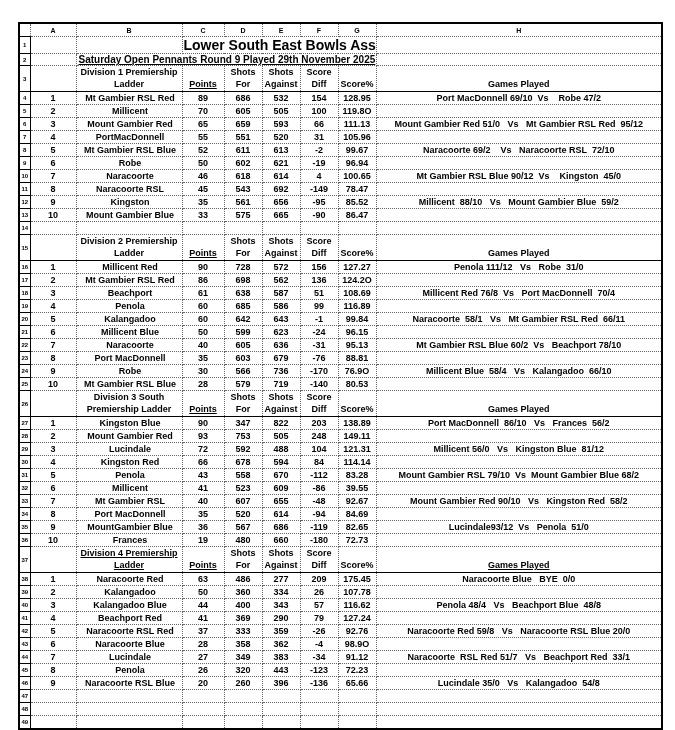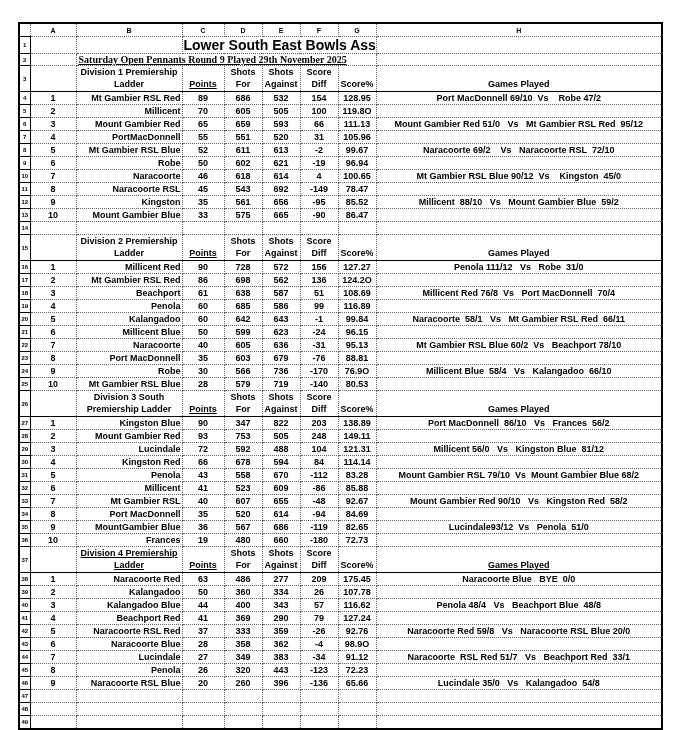--- a/index.html
+++ b/index.html
@@ -12,25 +12,25 @@
   thead th{border:1px solid #000;font-size:7px;font-weight:bold;height:12px;background:#fff;text-align:center;}
   
   th.rownum{border:1px solid #000;font-size:6px;font-weight:bold;text-align:center;background:#fff;padding:0;}
   tr.rtop{height:12px;}
   tr.rnorm{height:13px;}
   tr.rhdr{height:26px;padding-left:20px;}
   tr.rhdr td{border-bottom:1px solid #000;vertical-align:bottom;text-align:center;
     font-weight:bold;font-size:9px;line-height:12px;padding-bottom:1px;}
   td{font-size:9px;font-weight:bold;vertical-align:middle;}
   td.pos{text-align:center;}
-  td.team{text-align:right;padding-left:3px;}
+  td.team{text-align:center;padding-left:3px;}
   td.num{text-align:center;}
   td.game{text-align:center;white-space:pre;font-size:9px;margin-top:36px;}
   td.titlecell{text-align:center;font-size:14px;font-weight:bold;}
-  td.subtitlecell{text-align:left;font-size:10px;font-weight:bold;padding-left:2px;font-family:Liberation Serif, serif;}
+  td.subtitlecell{text-align:left;font-size:10px;font-weight:bold;padding-left:2px;}
   .u{text-decoration:underline;}
 </style>
 </head>
 <body>
 
 <div class="page">
   <table class="sheet">
     <colgroup>
       <col style="width:11px">
         <col style="width:46px">
@@ -425,21 +425,21 @@
           <td class="game">Mount Gambier RSL 79/10  Vs  Mount Gambier Blue 68/2</td>
         </tr>
         <tr class="rnorm">
           <th class="rownum">32</th>
           <td class="pos">6</td>
           <td class="team">Millicent</td>
           <td class="num">41</td>
           <td class="num">523</td>
           <td class="num">609</td>
           <td class="num">-86</td>
-          <td class="num">85.88</td>
+          <td class="num">39.55</td>
           <td class="game"></td>
         </tr>
         <tr class="rnorm">
           <th class="rownum">33</th>
           <td class="pos">7</td>
           <td class="team">Mt Gambier RSL</td>
           <td class="num">40</td>
           <td class="num">607</td>
           <td class="num">655</td>
           <td class="num">-48</td>

